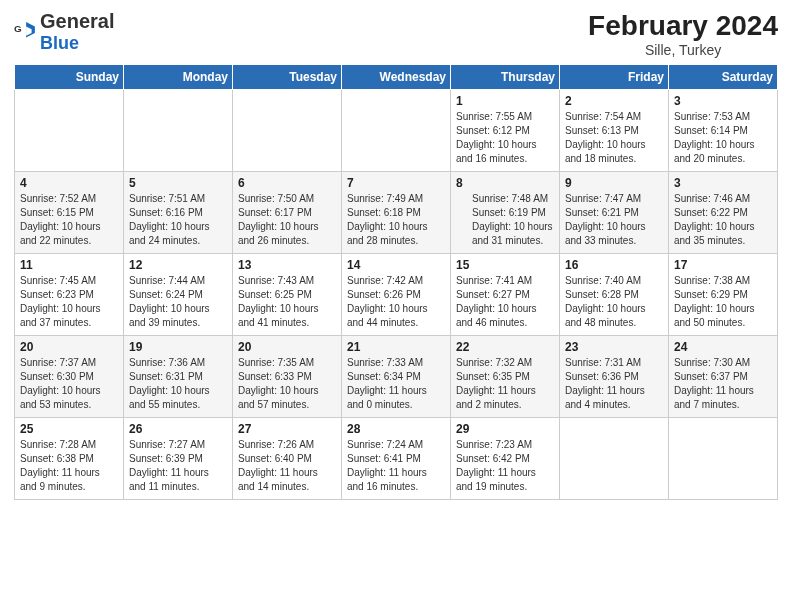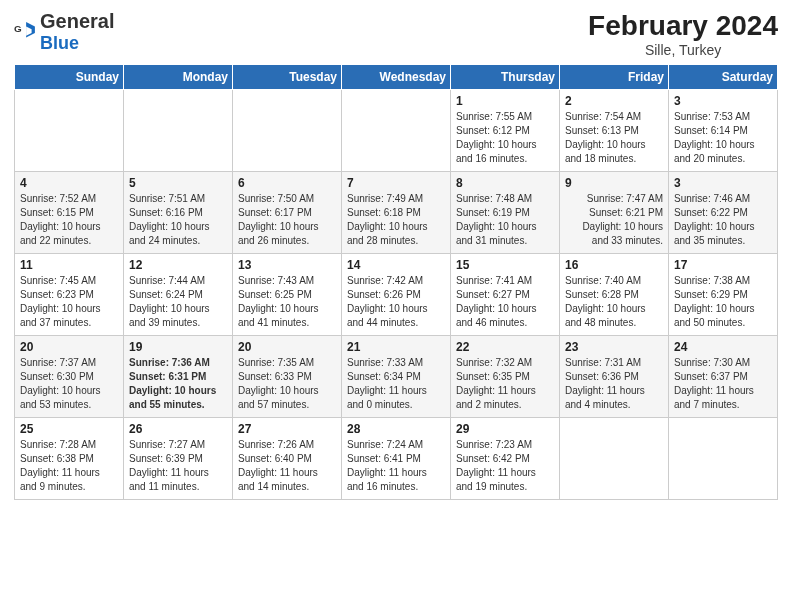--- a/index.html
+++ b/index.html
@@ -165,28 +165,28 @@
           </td>
           <td>
             <span class="day-num">7</span>
             <div class="day-info" style="white-space: pre-line;">Sunrise: 7:49 AM
 Sunset: 6:18 PM
 Daylight: 10 hours
 and 28 minutes.</div>
           </td>
           <td>
             <span class="day-num">8</span>
-            <div class="day-info" style="white-space: pre-line;">Sunrise: 7:48 AM
+            <div class="day-info" style="white-space: pre-line; margin-left: 16px;">Sunrise: 7:48 AM
 Sunset: 6:19 PM
 Daylight: 10 hours
 and 31 minutes.</div>
           </td>
           <td>
             <span class="day-num">9</span>
-            <div class="day-info" style="white-space: pre-line; text-align: right;">Sunrise: 7:47 AM
+            <div class="day-info" style="white-space: pre-line;">Sunrise: 7:47 AM
 Sunset: 6:21 PM
 Daylight: 10 hours
 and 33 minutes.</div>
           </td>
           <td>
             <span class="day-num">3</span>
             <div class="day-info" style="white-space: pre-line;">Sunrise: 7:46 AM
 Sunset: 6:22 PM
 Daylight: 10 hours
 and 35 minutes.</div>
@@ -246,21 +246,21 @@
         <tr>
           <td>
             <span class="day-num">20</span>
             <div class="day-info" style="white-space: pre-line;">Sunrise: 7:37 AM
 Sunset: 6:30 PM
 Daylight: 10 hours
 and 53 minutes.</div>
           </td>
           <td>
             <span class="day-num">19</span>
-            <div class="day-info" style="white-space: pre-line; font-weight: bold;">Sunrise: 7:36 AM
+            <div class="day-info" style="white-space: pre-line;">Sunrise: 7:36 AM
 Sunset: 6:31 PM
 Daylight: 10 hours
 and 55 minutes.</div>
           </td>
           <td>
             <span class="day-num">20</span>
             <div class="day-info" style="white-space: pre-line;">Sunrise: 7:35 AM
 Sunset: 6:33 PM
 Daylight: 10 hours
 and 57 minutes.</div>

